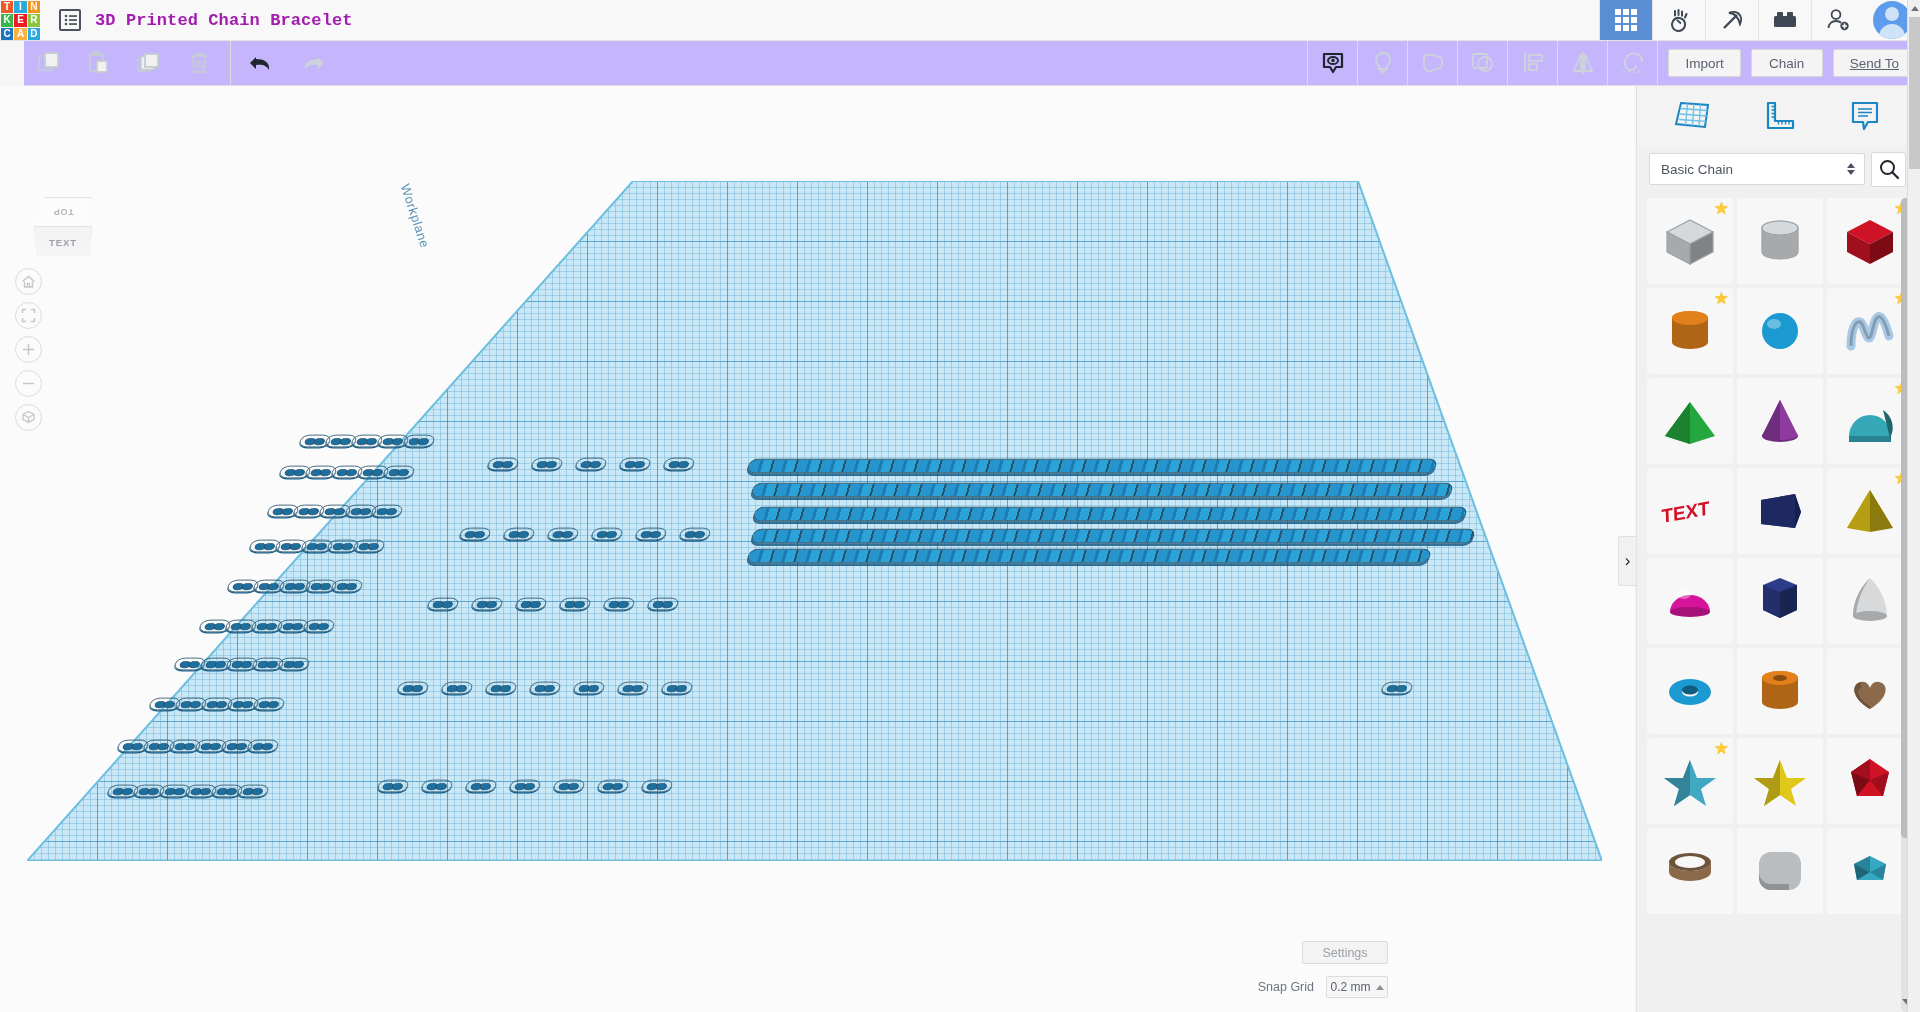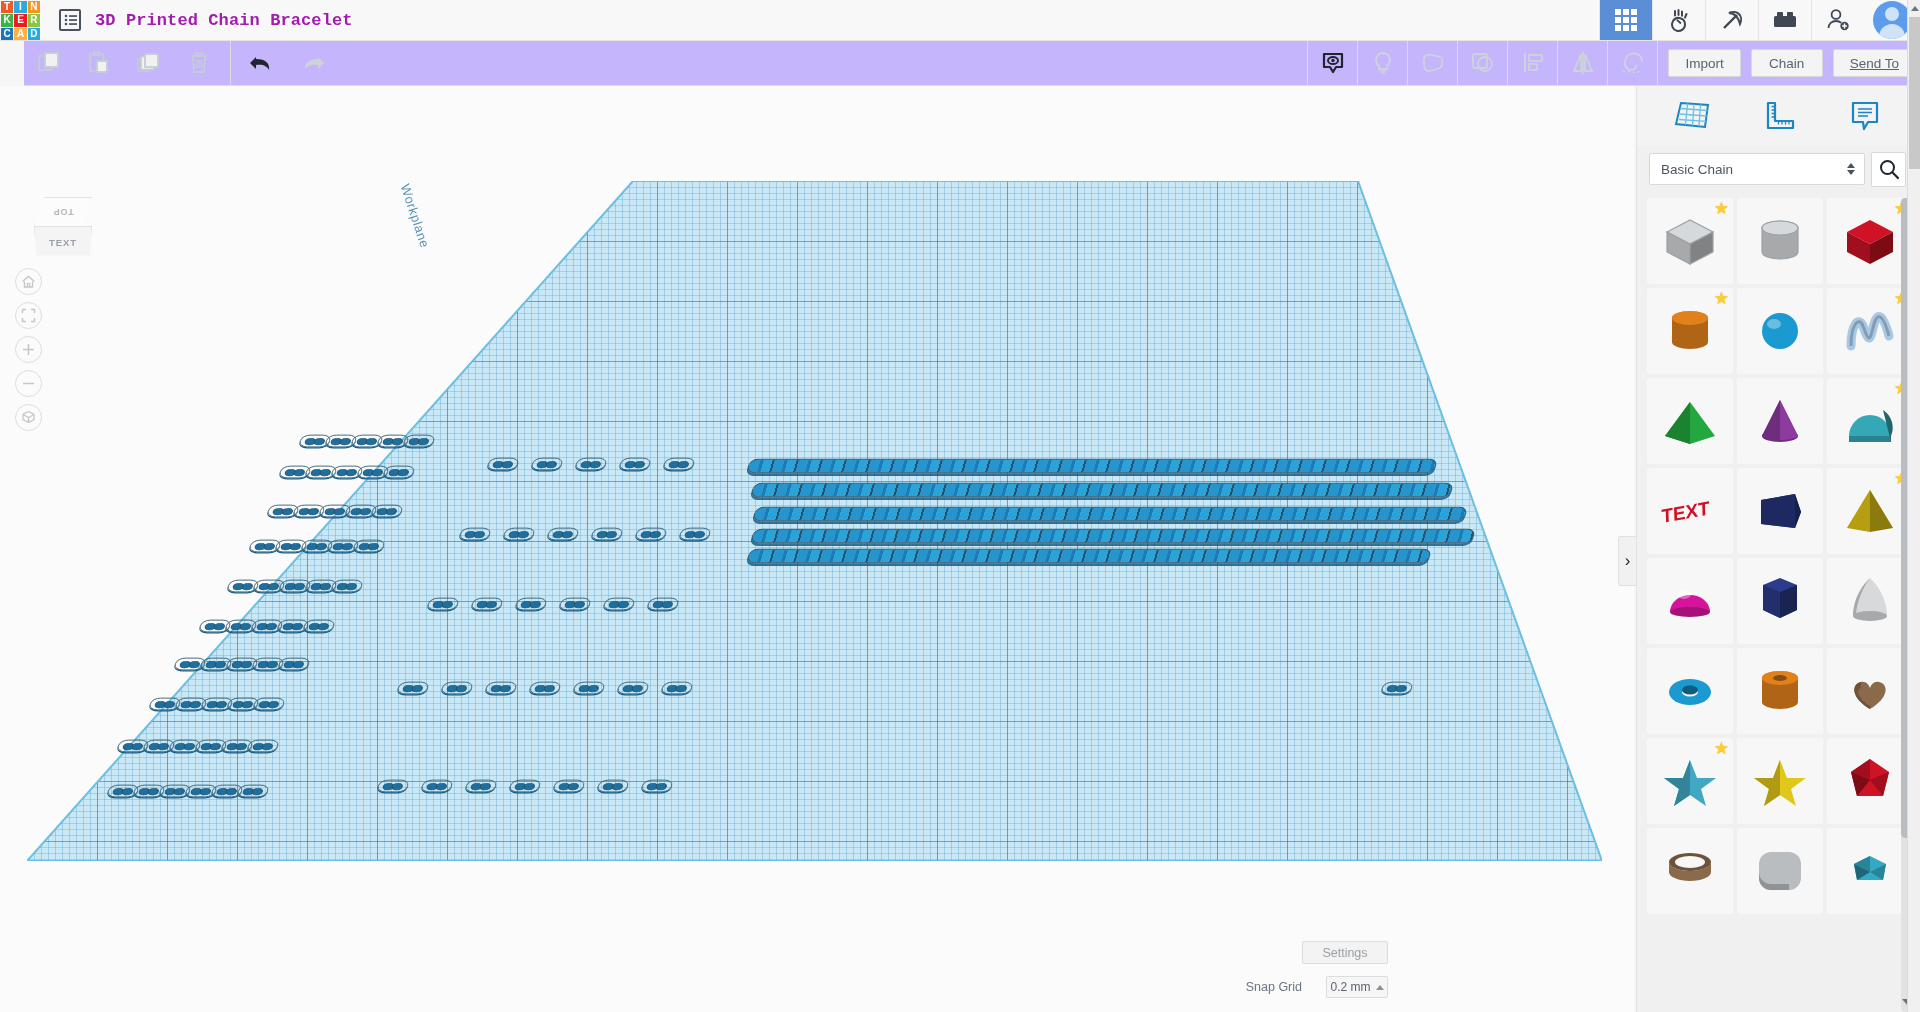--- a/index.html
+++ b/index.html
@@ -174,21 +174,21 @@
 
   
   .settings-btn {
     position: absolute; right: 246px; bottom: 48px; width: 86px; height: 23px;
     background: #f3f3f3; border: 1px solid #dcdcdc; border-radius: 2px;
     display: flex; align-items: center; justify-content: center;
     font-size: 12.5px; color: #9aa0a8; cursor: pointer;
   }
   .snap-row {
     position: absolute; right: 246px; bottom: 14px;
-    display: flex; align-items: center; gap: 24px;
+    display: flex; align-items: center; gap: 12px;
   }
   .snap-label { font-size: 12.5px; color: #6d7684; }
   .snap-select {
     width: 62px; height: 22px; background: #f6f6f6; border: 1px solid #dcdcdc; border-radius: 2px;
     display: flex; align-items: center; justify-content: center; gap: 5px;
     font-size: 12px; color: #5b6270; cursor: pointer;
   }
   .caret-up { width: 0; height: 0; border-left: 4px solid transparent; border-right: 4px solid transparent; border-bottom: 5px solid #8b919a; }
 
   

